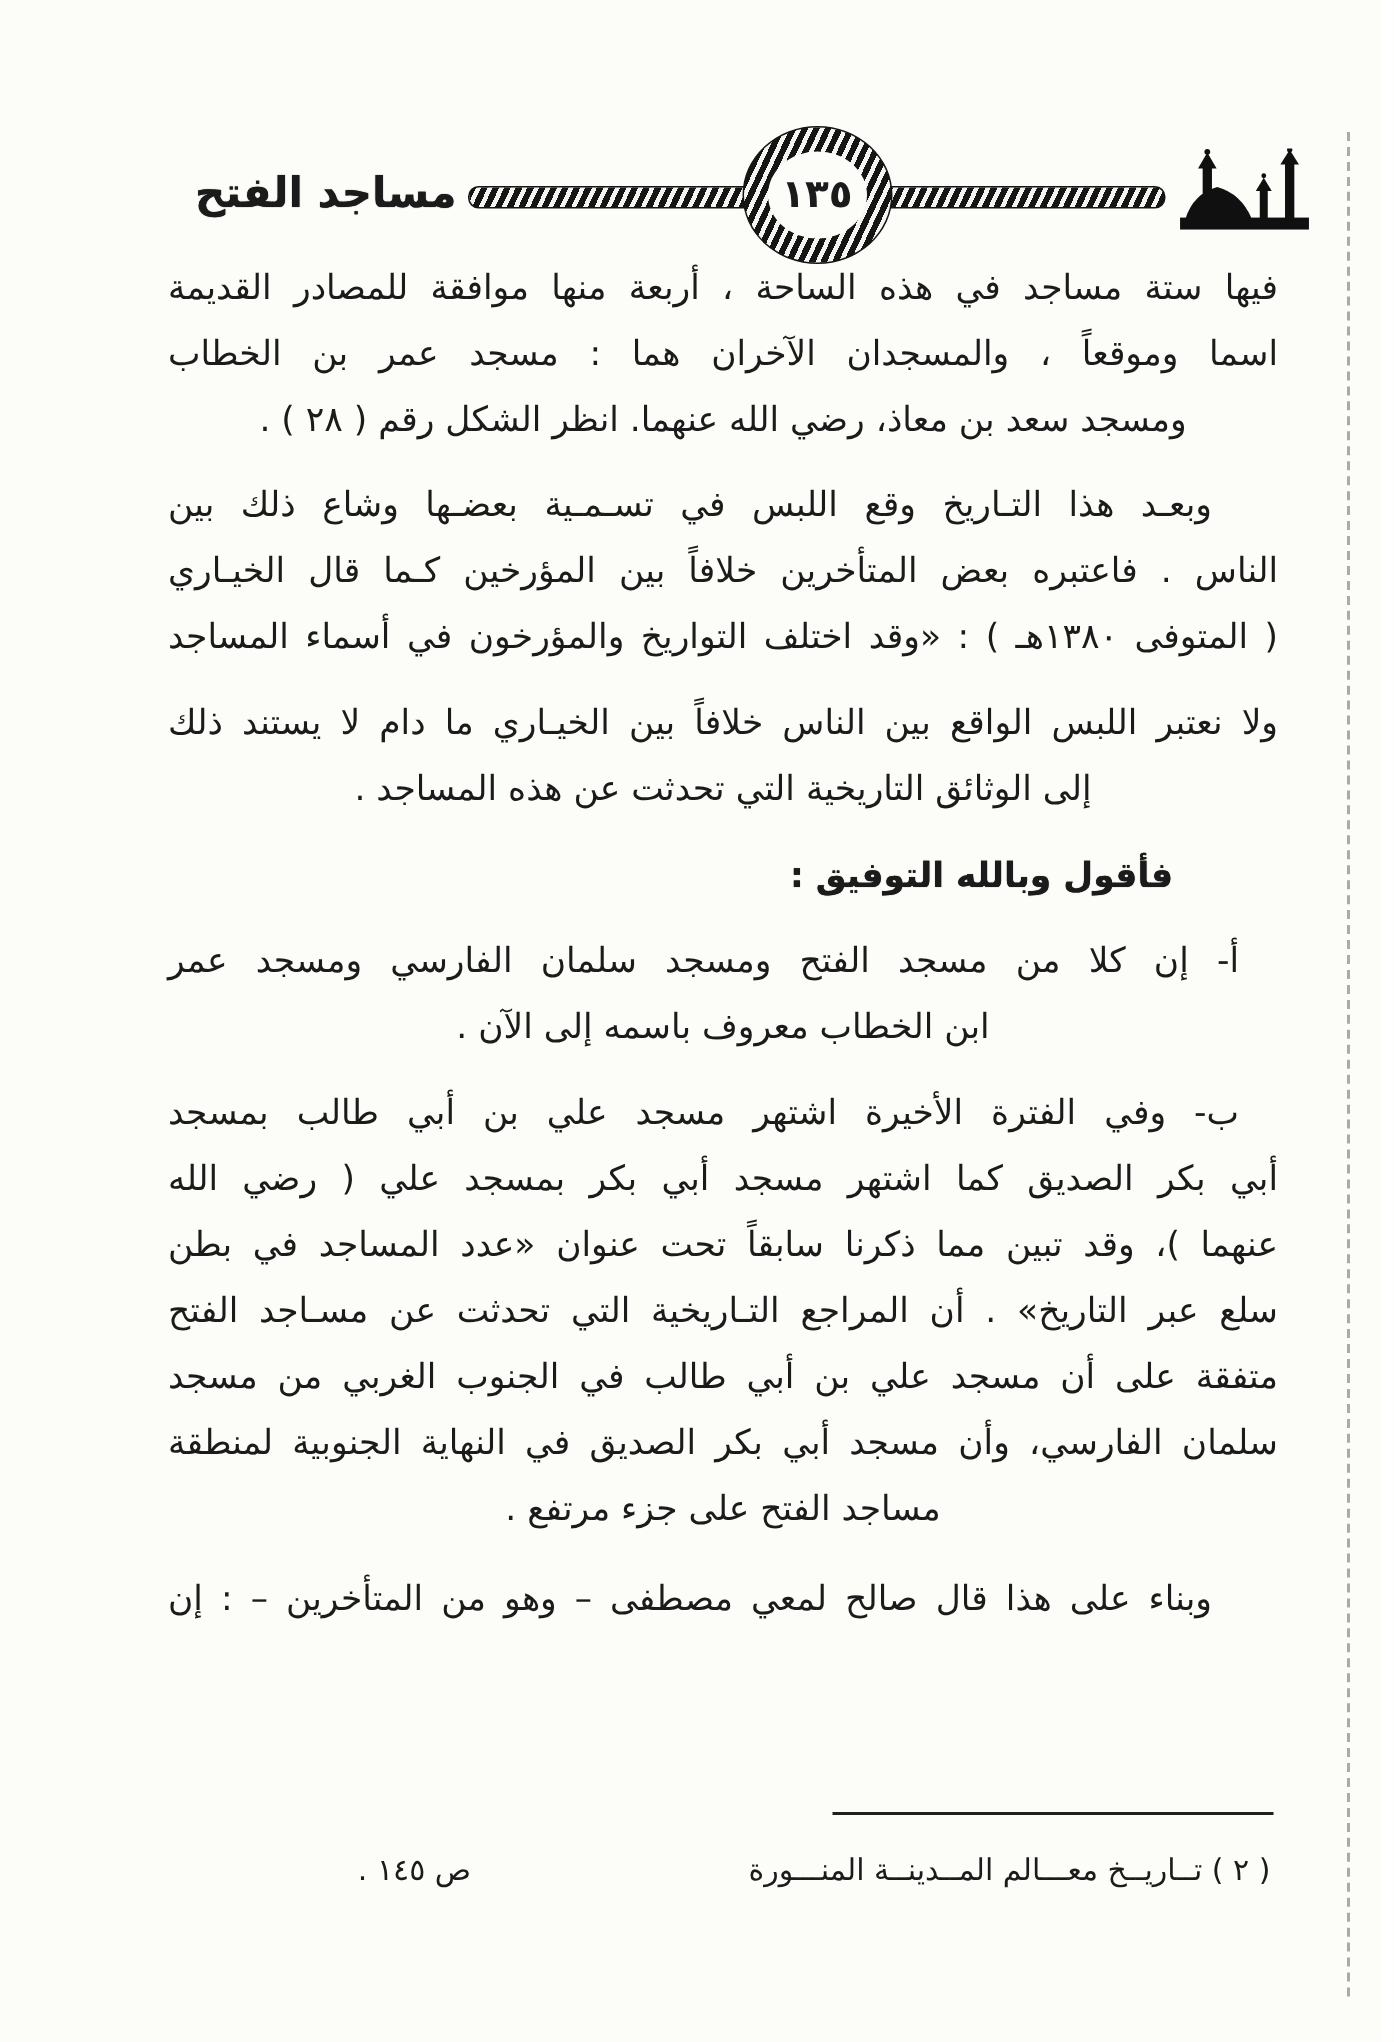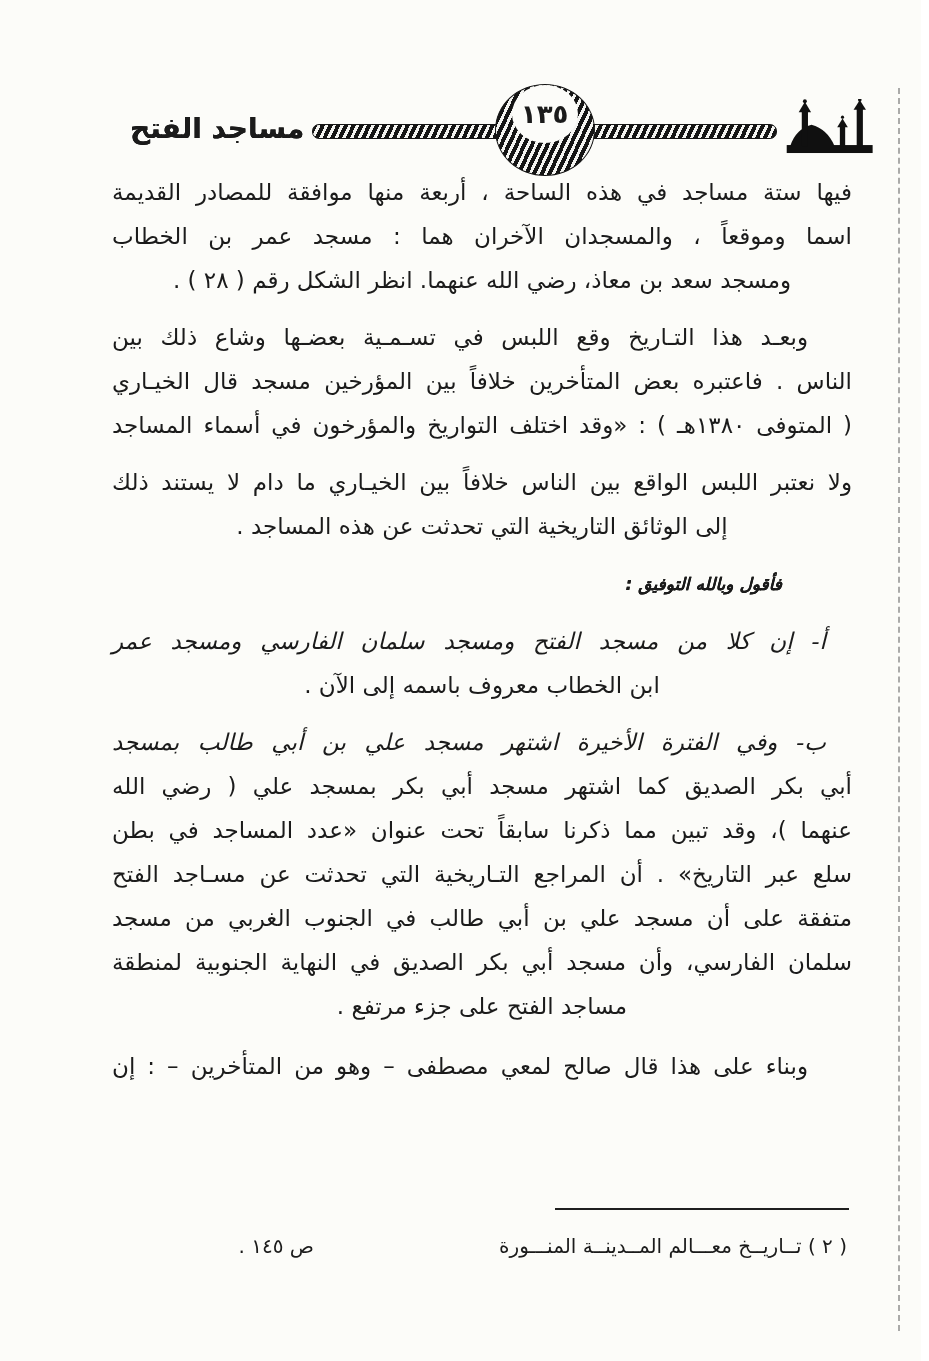--- a/index.html
+++ b/index.html
@@ -25,46 +25,45 @@
   .rope {
     position:absolute; top:28px; left:0; right:0; height:13px;
     background:repeating-linear-gradient(115deg,#151515 0 4px,#f4f4f1 4px 7px);
     border:1px solid #151515; border-radius:7px;
   }
   .oval {
     position:absolute; left:50%; top:50%; transform:translate(-50%,-50%);
     width:98px; height:90px; border-radius:50%;
     background:repeating-linear-gradient(115deg,#151515 0 4px,#f4f4f1 4px 7px);
     border:1px solid #151515;
-    display:flex; justify-content:center;
+    display:flex; align-items:center; justify-content:center;
   }
   .oval-inner {
     width:66px; height:58px; border-radius:50%; background:#fcfcf9;
     display:flex; align-items:center; justify-content:center;
     font-size:26px; font-weight:bold;
   }
   .mosque { width:92px; height:62px; flex:0 0 auto; }
   
   .content {
     position:absolute; top:170px; left:112px; right:69px;
     direction:rtl;
   }
   .line {
     font-size:23px; line-height:44px; text-align:center;
   }
   .j { text-align:justify; text-align-last:justify; }
   .para { margin:0 0 13px 0; }
   .indent { padding-right:44px; }
-  .indent-item { padding-right:26px;font-style:italic; }
+  .indent-item { padding-right:26px; }
   .indent-quote { padding-right:95px; }
   .section-heading {
-    font-size:17px; font-weight:bold; line-height:46px;
+    font-size:23px; font-weight:bold; line-height:46px;
     padding-right:70px; margin:8px 0 12px 0; 
     text-shadow:0 0 0.5px #000;
-    font-style:italic;
   }
   .lead-bold { font-weight:bold; text-shadow:0 0 0.5px #000; }
   sup.fnref { font-size:14px; line-height:0; vertical-align:10px; margin:0 3px; letter-spacing:1px; }
   .item-b-extra { margin-bottom:16px; }
   
   .footnote-sep {
     position:absolute; top:1208px; right:72px; width:294px;
     border-top:2px solid #1f1f1f;
   }
   .footnote {
@@ -113,21 +112,21 @@
   <div class="content" lang="ar">
 
     <div class="para">
       <div class="line j">فيها ستة مساجد في هذه الساحة ، أربعة منها موافقة للمصادر القديمة</div>
       <div class="line j">اسما وموقعاً ، والمسجدان الآخران هما : مسجد عمر بن الخطاب</div>
       <div class="line">ومسجد سعد بن معاذ، رضي الله عنهما. انظر الشكل رقم ( ٢٨ ) .</div>
     </div>
 
     <div class="para">
       <div class="line j indent">وبعـد هذا التـاريخ وقع اللبس في تسـمـية بعضـها وشاع ذلك بين</div>
-      <div class="line j">الناس . فاعتبره بعض المتأخرين خلافاً بين المؤرخين مسجد قال الخيـاري</div>
+      <div class="line j">الناس . فاعتبره بعض المتأخرين خلافاً بين المؤرخين كـما قال الخيـاري</div>
       <div class="line j">( المتوفى ١٣٨٠هـ ) : «وقد اختلف التواريخ والمؤرخون في أسماء المساجد</div>
     </div>
 
     <div class="para">
       <div class="line j">ولا نعتبر اللبس الواقع بين الناس خلافاً بين الخيـاري ما دام لا يستند ذلك</div>
       <div class="line">إلى الوثائق التاريخية التي تحدثت عن هذه المساجد .</div>
     </div>
 
     <div class="section-heading">فأقول وبالله التوفيق :</div>
 

